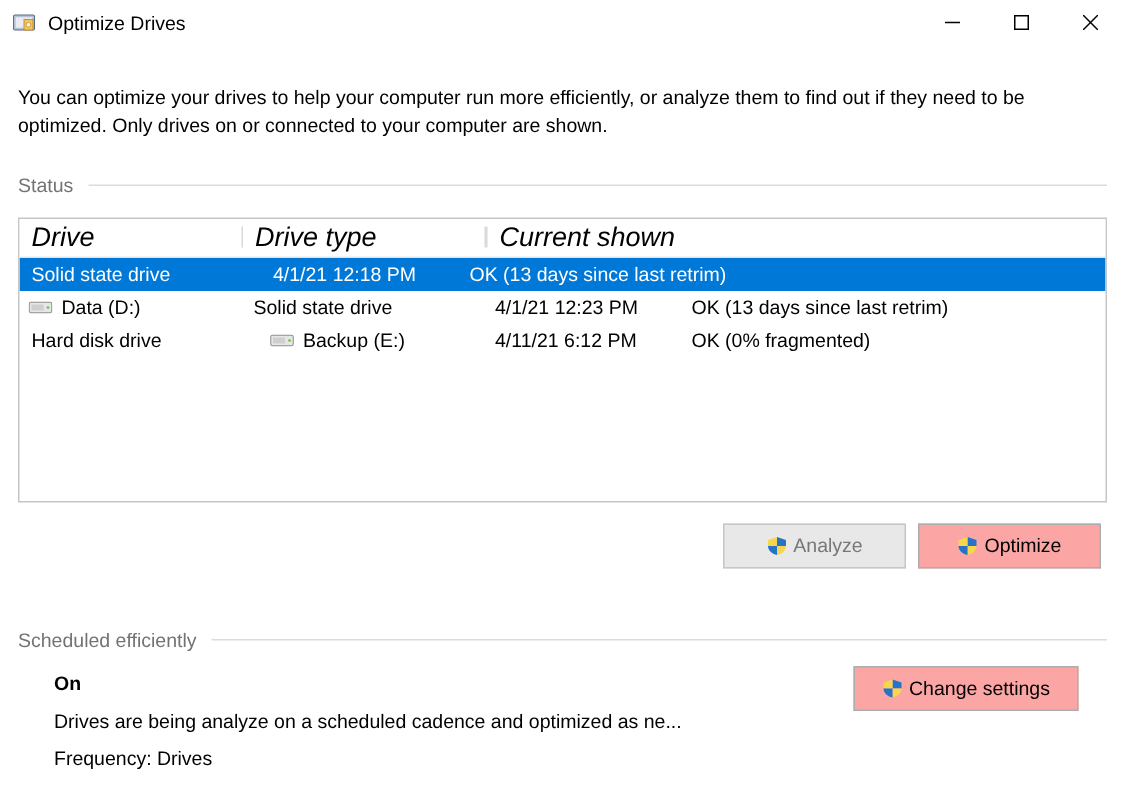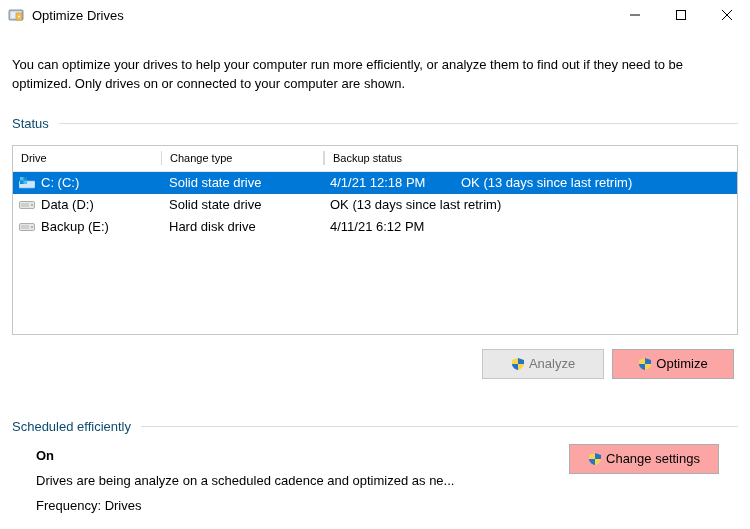--- a/index.html
+++ b/index.html
@@ -23,40 +23,41 @@
   .title-text { flex: 0 0 auto; }
   .title-spacer { flex: 1; }
   .caption-btn { width: 46px; height: 30px; display: flex; align-items: center; justify-content: center; }
   .caption-btn svg { width: 10px; height: 10px; }
 
   .content { padding: 10px 12px 0 12px; flex: 1; }
 
   .intro { margin: 16px 0 22px 0; line-height: 1.45; }
 
   .section-header { display: flex; align-items: center; margin-bottom: 14px; }
-  .section-label { color: #0c4a6e; margin-right: 10px; white-space: nowrap; }
+  .section-label { color: #737373; margin-right: 10px; white-space: nowrap; }
   .section-line { flex: 1; height: 1px; background: #dcdcdc; }
 
   .grid-wrap {
     border: 1px solid #c6c6c6;
     width: 100%;
     height: 190px;
     overflow: hidden;
   }
   .grid-head {
     display: flex;
     height: 26px;
     align-items: center;
     border-bottom: 1px solid #e5e5e5;
     background: #fff;
   }
   .gh-cell {
     padding: 0 8px;
     overflow: hidden; text-overflow: ellipsis; white-space: nowrap;
-    font-size: 11px;
+    font-size: 18px;
+    font-style: italic;
   }
   .col-drive  { width: 148px; }
   .col-media  { width: 161px; }
   .col-last   { width: 131px; }
   .col-status { flex: 1; }
   .gh-sep { width: 1px; height: 14px; background: #d9d9d9; }
 
   .grid-body { }
   .grid-row {
     display: flex;
@@ -143,65 +144,56 @@
 
     <div class="section-header">
       <span class="section-label">Status</span>
       <span class="section-line"></span>
     </div>
 
     <div class="grid-wrap">
       <div class="grid-head">
         <div class="gh-cell col-drive">Drive</div>
         <div class="gh-sep"></div>
-        <div class="gh-cell col-media">Change type</div>
+        <div class="gh-cell col-media">Drive type</div>
         <div class="gh-sep"></div>
         <div class="gh-sep"></div>
-        <div class="gh-cell col-status">Backup status</div>
+        <div class="gh-cell col-status">Current shown</div>
       </div>
       <div class="grid-body" id="grid-body">
           <div class="grid-row selected">
-            <div class="gb-cell drive-cell">
-              <span class="mini-icon"><svg viewBox="0 0 16 12">
-                  <rect x="0" y="4" width="16" height="7" rx="1" fill="#cfe6ff" stroke="#8fbef2" stroke-width="0.6"></rect>
-                  <rect x="1" y="0" width="7" height="7" fill="#2fa8e0"></rect>
-                  <rect x="1" y="0" width="3.3" height="3.3" fill="#49c0f5"></rect>
-                  <rect x="4.7" y="0" width="3.3" height="3.3" fill="#1e88c8"></rect>
-                  <rect x="1" y="3.7" width="3.3" height="3.3" fill="#1e88c8"></rect>
-                  <rect x="4.7" y="3.7" width="3.3" height="3.3" fill="#49c0f5"></rect>
-                </svg></span>
-              <span>C: (C:)</span>
-            </div>
             <div class="gb-cell col-media">Solid state drive</div>
             <div class="gb-cell col-last">4/1/21 12:18 PM</div>
             <div class="gb-cell col-status">OK (13 days since last retrim)</div>
           </div>
           <div class="grid-row">
             <div class="gb-cell drive-cell">
               <span class="mini-icon"><svg viewBox="0 0 16 12">
                   <rect x="0.5" y="2.5" width="15" height="7" rx="1.2" fill="#e6e6e6" stroke="#8f8f8f" stroke-width="0.7"></rect>
                   <rect x="2" y="4" width="8" height="4" fill="#cfcfcf"></rect>
                   <circle cx="13" cy="6" r="0.9" fill="#6fbf4b"></circle>
                 </svg></span>
               <span>Data (D:)</span>
             </div>
             <div class="gb-cell col-media">Solid state drive</div>
+            <div class="gb-cell col-last">4/1/21 12:23 PM</div>
             <div class="gb-cell col-status">OK (13 days since last retrim)</div>
           </div>
           <div class="grid-row">
+            <div class="gb-cell col-media">Hard disk drive</div>
             <div class="gb-cell drive-cell">
               <span class="mini-icon"><svg viewBox="0 0 16 12">
                   <rect x="0.5" y="2.5" width="15" height="7" rx="1.2" fill="#e6e6e6" stroke="#8f8f8f" stroke-width="0.7"></rect>
                   <rect x="2" y="4" width="8" height="4" fill="#cfcfcf"></rect>
                   <circle cx="13" cy="6" r="0.9" fill="#6fbf4b"></circle>
                 </svg></span>
               <span>Backup (E:)</span>
             </div>
-            <div class="gb-cell col-media">Hard disk drive</div>
             <div class="gb-cell col-last">4/11/21 6:12 PM</div>
+            <div class="gb-cell col-status">OK (0% fragmented)</div>
           </div>
         </div>
     </div>
 
     <div class="buttons-row">
       <button class="win-btn disabled" disabled="">
         <span class="shield-icon">
           <svg viewBox="0 0 14 14">
               <path d="M7 1 L13 3 V7 C13 10 10 12.5 7 13 C4 12.5 1 10 1 7 V3 Z" fill="none"></path>
               <path d="M7 1 L13 3 V7 L7 7 Z" fill="#2673c9"></path>

